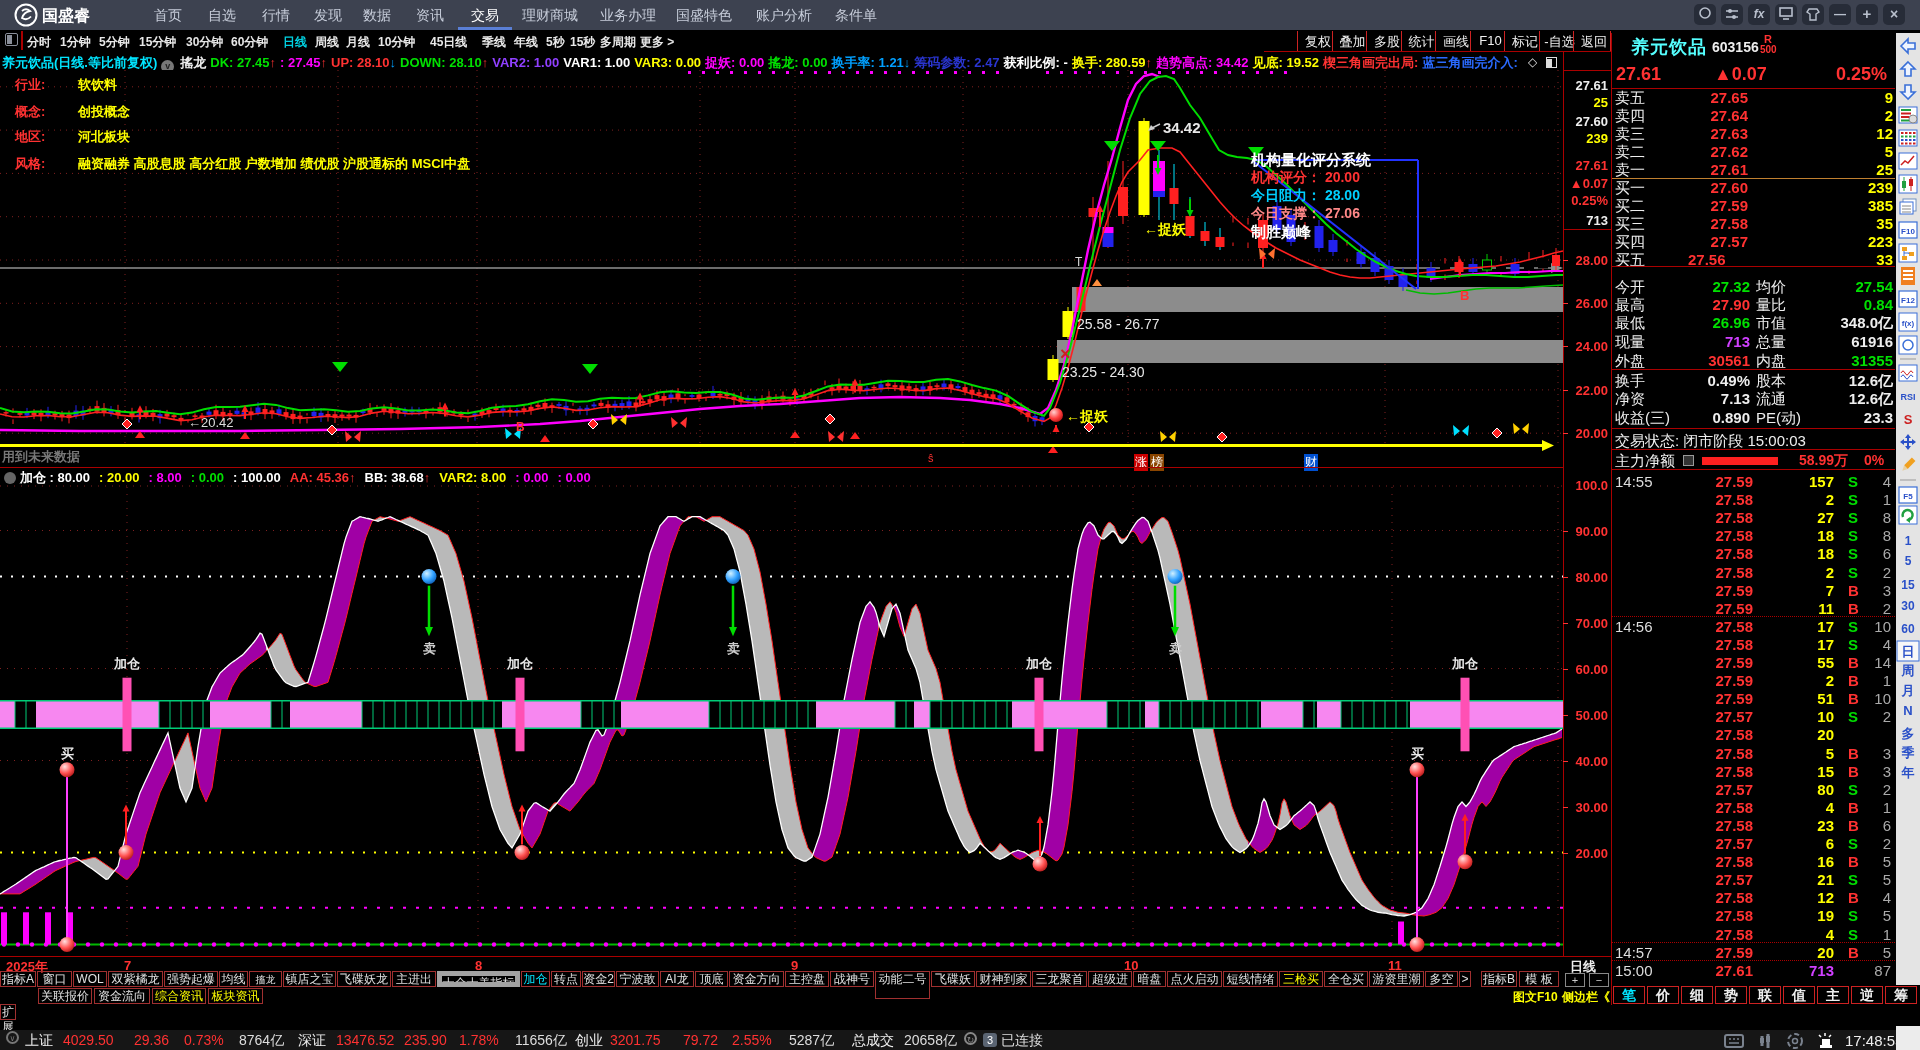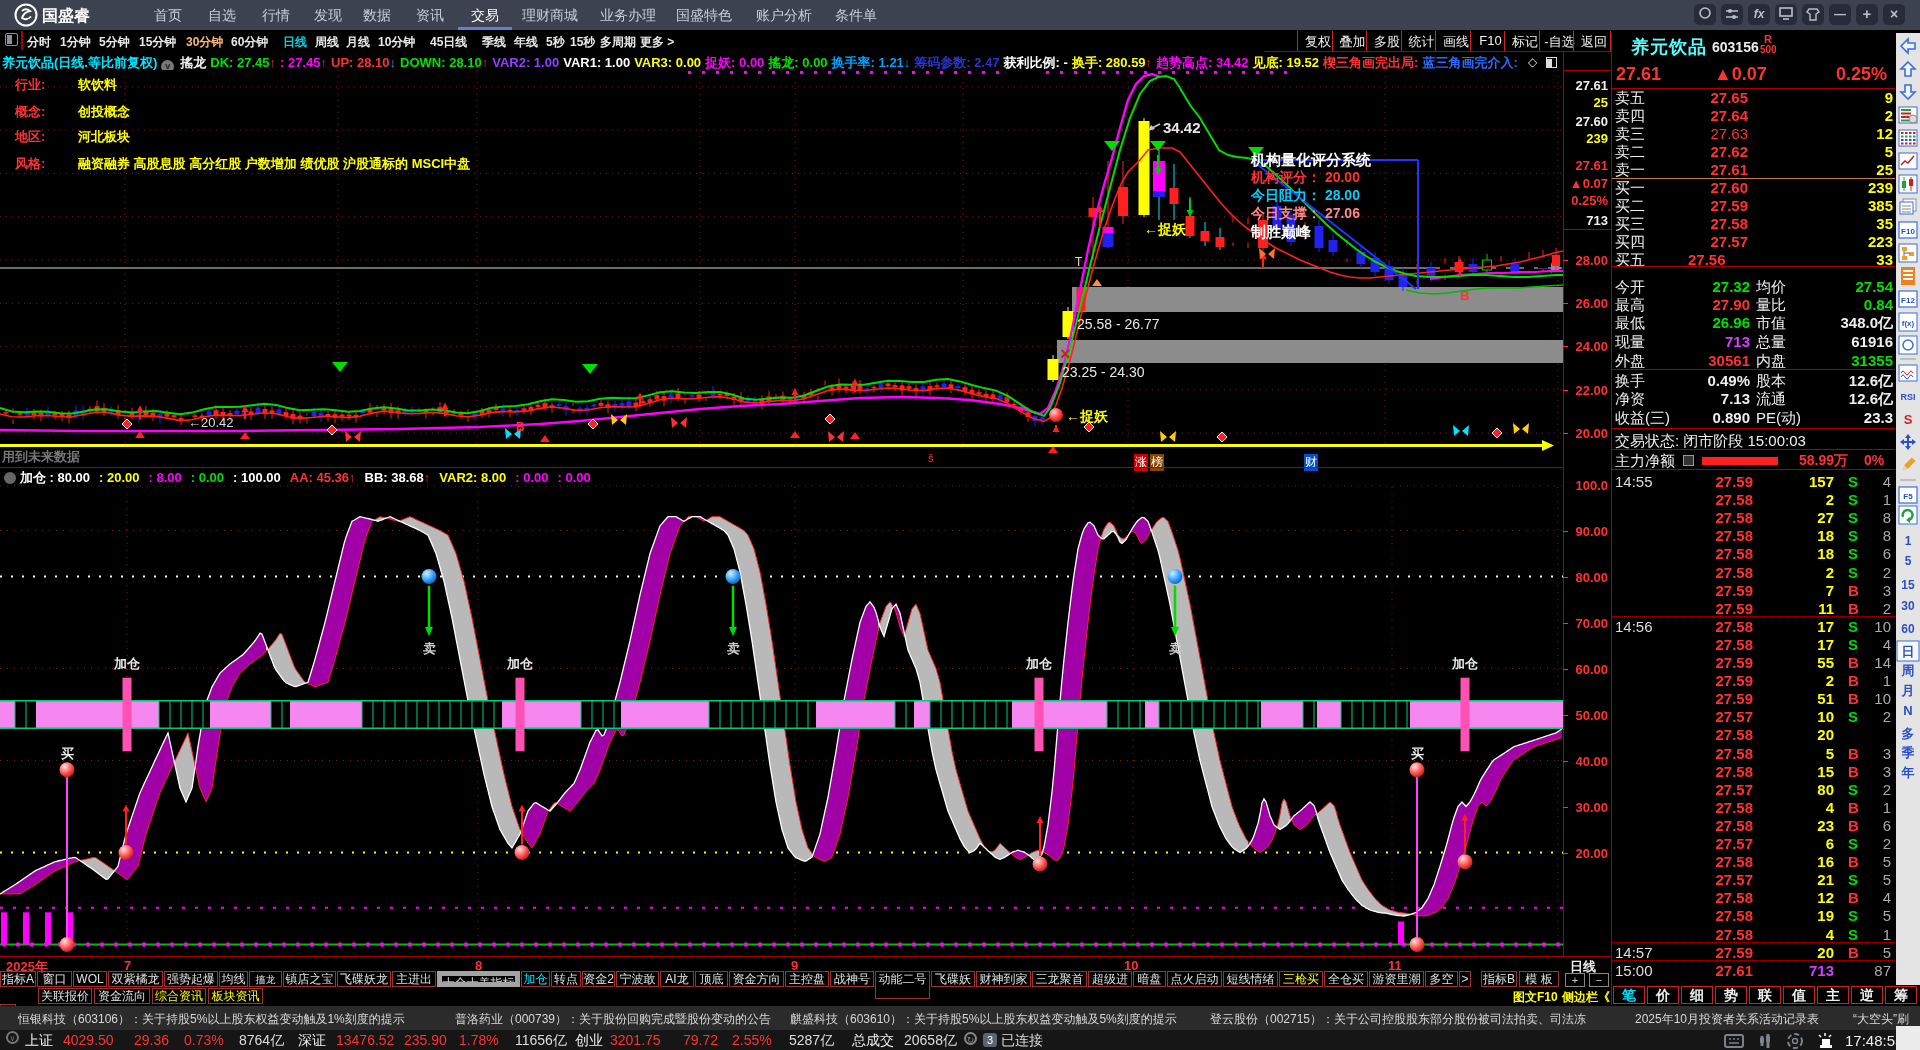--- a/index.html
+++ b/index.html
@@ -42,21 +42,21 @@
     </div>
     <div style="position:absolute;left:0px;top:30px;width:1920px;height:22px;background:#000">
       <div style="position:absolute;left:5px;top:3px;width:13px;height:13px;border:1.5px solid #8a8f9a;border-radius:2px">
         <div style="width:5px;height:9px;background:#8a8f9a;margin:1px"></div>
       </div>
       <div style="position:absolute;left:21px;top:1px;width:2px;height:19px;background:#aa0000"></div>
       <div style="position:absolute;left:27px;top:4px;color:#e8e8e8;font-size:12px;font-weight:bold">分时</div>
       <div style="position:absolute;left:60px;top:4px;color:#e8e8e8;font-size:12px;font-weight:bold">1分钟</div>
       <div style="position:absolute;left:99px;top:4px;color:#e8e8e8;font-size:12px;font-weight:bold">5分钟</div>
       <div style="position:absolute;left:139px;top:4px;color:#e8e8e8;font-size:12px;font-weight:bold">15分钟</div>
-      <div style="position:absolute;left:186px;top:4px;color:#fdba74;font-size:12px;font-weight:bold">30分钟</div>
+      <div style="position:absolute;left:186px;top:4px;color:#e5e5e5;font-size:12px;font-weight:bold">30分钟</div>
       <div style="position:absolute;left:231px;top:4px;color:#e8e8e8;font-size:12px;font-weight:bold">60分钟</div>
       <div style="position:absolute;left:283px;top:4px;color:#00d0e0;font-size:12px;font-weight:bold">日线</div>
       <div style="position:absolute;left:315px;top:4px;color:#e8e8e8;font-size:12px;font-weight:bold">周线</div>
       <div style="position:absolute;left:346px;top:4px;color:#e8e8e8;font-size:12px;font-weight:bold">月线</div>
       <div style="position:absolute;left:378px;top:4px;color:#e8e8e8;font-size:12px;font-weight:bold">10分钟</div>
       <div style="position:absolute;left:430px;top:4px;color:#e8e8e8;font-size:12px;font-weight:bold">45日线</div>
       <div style="position:absolute;left:482px;top:4px;color:#e8e8e8;font-size:12px;font-weight:bold">季线</div>
       <div style="position:absolute;left:514px;top:4px;color:#e8e8e8;font-size:12px;font-weight:bold">年线</div>
       <div style="position:absolute;left:546px;top:4px;color:#e8e8e8;font-size:12px;font-weight:bold">5秒</div>
       <div style="position:absolute;left:570px;top:4px;color:#e8e8e8;font-size:12px;font-weight:bold">15秒</div>
@@ -994,28 +994,20 @@
     </div>
     <div style="position:absolute;left:0px;top:988px;width:1612px;height:17px">
       <div style="position:absolute;left:0px;top:16px;width:16px;height:16px;border:1px solid #a03030;color:#e0e0e0;font-size:12px;text-align:center;line-height:15px">扩展^</div>
       <div style="position:absolute;left:38px;top:0px;width:54px;height:16px;border:1px solid #a03030;color:#e0e0e0;font-size:12px;text-align:center;line-height:15px">关联报价</div>
       <div style="position:absolute;left:94px;top:0px;width:56px;height:16px;border:1px solid #a03030;color:#e0e0e0;font-size:12px;text-align:center;line-height:15px">资金流向</div>
       <div style="position:absolute;left:152px;top:0px;width:54px;height:16px;border:1px solid #a03030;color:#ffff00;font-size:12px;text-align:center;line-height:15px">综合资讯</div>
       <div style="position:absolute;left:208px;top:0px;width:55px;height:16px;border:1px solid #a03030;color:#ffff00;font-size:12px;text-align:center;line-height:15px">板块资讯</div>
       <div style="position:absolute;left:1513px;top:1px;color:#ffff00;font-size:12px;font-weight:bold">图文F10</div>
       <div style="position:absolute;left:1562px;top:1px;color:#ffff00;font-size:12px;font-weight:bold">侧边栏《</div>
     </div>
-    <div style="position:absolute;left:0px;top:1006px;width:1920px;height:24px;background:#2b2b2b;overflow:hidden">
-      <div style="position:absolute;left:18px;top:5px;color:#d8d8d8;font-size:12px;white-space:nowrap">恒银科技（603106）：关于持股5%以上股东权益变动触及1%刻度的提示</div>
-      <div style="position:absolute;left:455px;top:5px;color:#d8d8d8;font-size:12px;white-space:nowrap">普洛药业（000739）：关于股份回购完成暨股份变动的公告</div>
-      <div style="position:absolute;left:790px;top:5px;color:#d8d8d8;font-size:12px;white-space:nowrap">麒盛科技（603610）：关于持股5%以上股东权益变动触及5%刻度的提示</div>
-      <div style="position:absolute;left:1210px;top:5px;color:#d8d8d8;font-size:12px;white-space:nowrap">登云股份（002715）：关于公司控股股东部分股份被司法拍卖、司法冻</div>
-      <div style="position:absolute;left:1635px;top:5px;color:#d8d8d8;font-size:12px;white-space:nowrap">2025年10月投资者关系活动记录表</div>
-      <div style="position:absolute;left:1853px;top:5px;color:#d8d8d8;font-size:12px;white-space:nowrap">“大空头”刷</div>
-    </div>
     <div style="position:absolute;left:0px;top:1030px;width:1920px;height:20px;background:#161616">
       <div style="position:absolute;left:6px;top:1px;width:13px;height:13px;border:2px solid #777;border-radius:50%;color:#777;font-size:8px;text-align:center;line-height:11px">∨</div>
       <div style="position:absolute;left:25px;top:2px;color:#eee;font-size:14px">上证</div>
       <div style="position:absolute;left:63px;top:2px;color:#ff3232;font-size:14px">4029.50</div>
       <div style="position:absolute;left:134px;top:2px;color:#ff3232;font-size:14px">29.36</div>
       <div style="position:absolute;left:184px;top:2px;color:#ff3232;font-size:14px">0.73%</div>
       <div style="position:absolute;left:239px;top:2px;color:#ddd;font-size:14px">8764亿</div>
       <div style="position:absolute;left:298px;top:2px;color:#eee;font-size:14px">深证</div>
       <div style="position:absolute;left:336px;top:2px;color:#ff3232;font-size:14px">13476.52</div>
       <div style="position:absolute;left:404px;top:2px;color:#ff3232;font-size:14px">235.90</div>
@@ -1112,21 +1104,21 @@
     <div style="position:absolute;left:1714px;top:64px;color:#ff3232;font-size:18px;font-weight:bold">▲0.07</div>
     <div style="position:absolute;left:1836px;top:64px;color:#ff3232;font-size:18px;font-weight:bold">0.25%</div>
     <div style="position:absolute;left:1612px;top:88px;width:283px;height:1px;background:#aa0000"></div>
     <div style="position:absolute;left:1615px;top:89px;color:#eee;font-size:15px">卖五</div>
     <div style="position:absolute;left:1688px;top:89px;width:60px;text-align:right;color:#ff3232;font-size:15px;font-weight:bold">27.65</div>
     <div style="position:absolute;left:1800px;top:89px;width:93px;text-align:right;color:#ffff00;font-size:15px;font-weight:bold">9</div>
     <div style="position:absolute;left:1615px;top:107.0px;color:#eee;font-size:15px">卖四</div>
     <div style="position:absolute;left:1688px;top:107.0px;width:60px;text-align:right;color:#ff3232;font-size:15px;font-weight:bold">27.64</div>
     <div style="position:absolute;left:1800px;top:107.0px;width:93px;text-align:right;color:#ffff00;font-size:15px;font-weight:bold">2</div>
     <div style="position:absolute;left:1615px;top:125.0px;color:#eee;font-size:15px">卖三</div>
-    <div style="position:absolute;left:1688px;top:125.0px;width:60px;text-align:right;color:#ff3232;font-size:15px;font-weight:normal">27.63</div>
+    <div style="position:absolute;left:1688px;top:125.0px;width:60px;text-align:right;color:#ff3232;font-size:15px;font-weight:bold">27.63</div>
     <div style="position:absolute;left:1800px;top:125.0px;width:93px;text-align:right;color:#ffff00;font-size:15px;font-weight:bold">12</div>
     <div style="position:absolute;left:1615px;top:143.0px;color:#eee;font-size:15px">卖二</div>
     <div style="position:absolute;left:1688px;top:143.0px;width:60px;text-align:right;color:#ff3232;font-size:15px;font-weight:bold">27.62</div>
     <div style="position:absolute;left:1800px;top:143.0px;width:93px;text-align:right;color:#ffff00;font-size:15px;font-weight:bold">5</div>
     <div style="position:absolute;left:1615px;top:161.0px;color:#eee;font-size:15px">卖一</div>
     <div style="position:absolute;left:1688px;top:161.0px;width:60px;text-align:right;color:#ff3232;font-size:15px;font-weight:bold">27.61</div>
     <div style="position:absolute;left:1800px;top:161.0px;width:93px;text-align:right;color:#ffff00;font-size:15px;font-weight:bold">25</div>
     <div style="position:absolute;left:1612px;top:178.0px;width:283px;height:1px;background:#c08030"></div>
     <div style="position:absolute;left:1615px;top:179.0px;color:#eee;font-size:15px">买一</div>
     <div style="position:absolute;left:1688px;top:179.0px;width:60px;text-align:right;color:#ff3232;font-size:15px;font-weight:bold">27.60</div>

